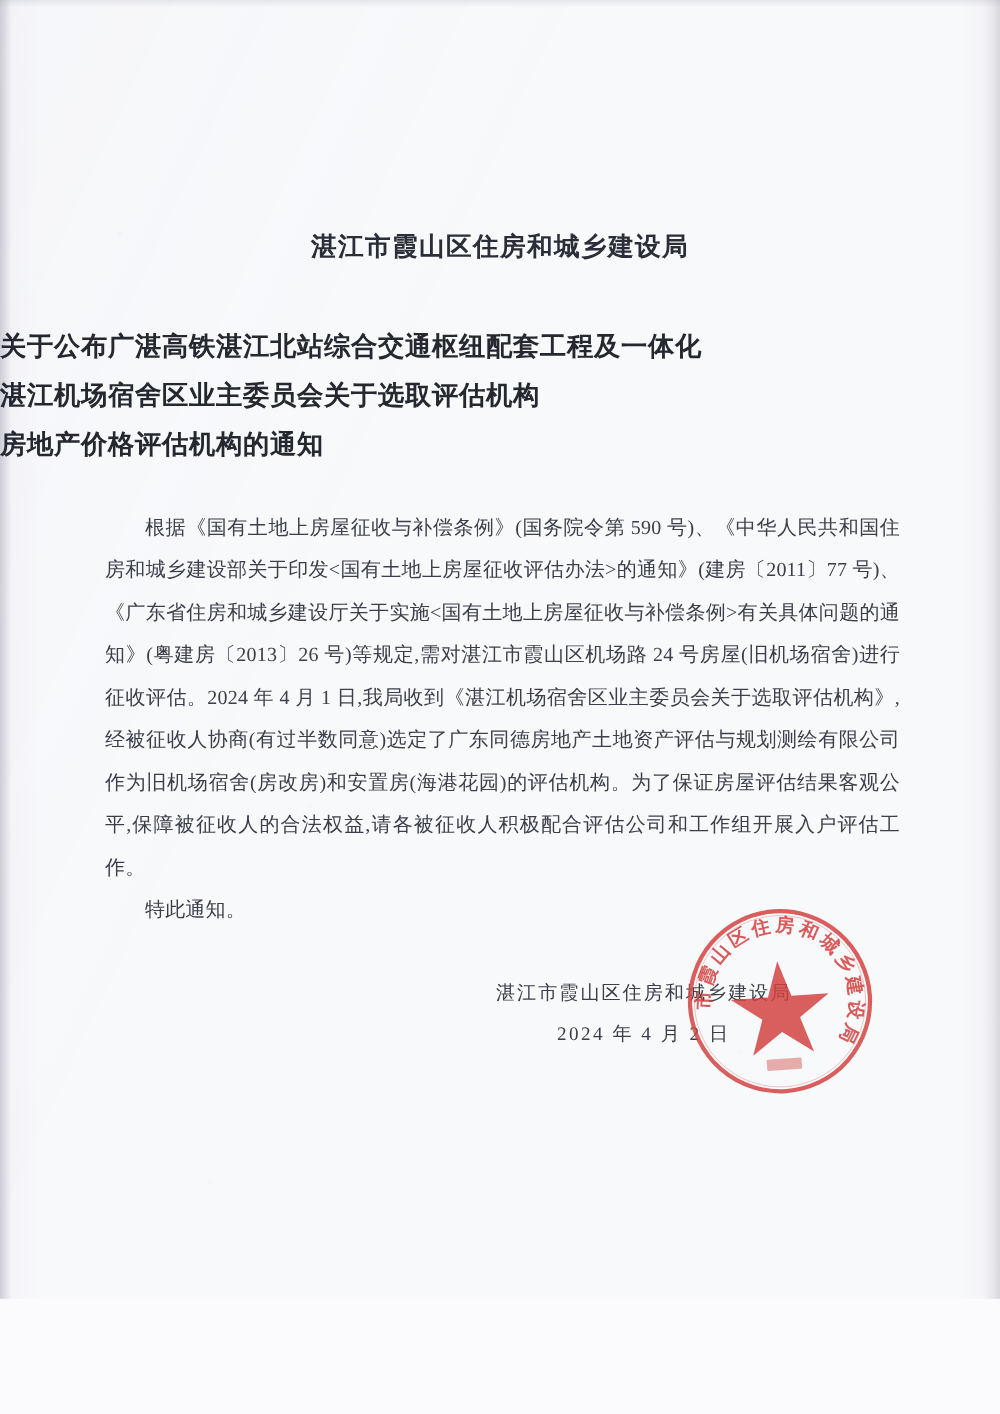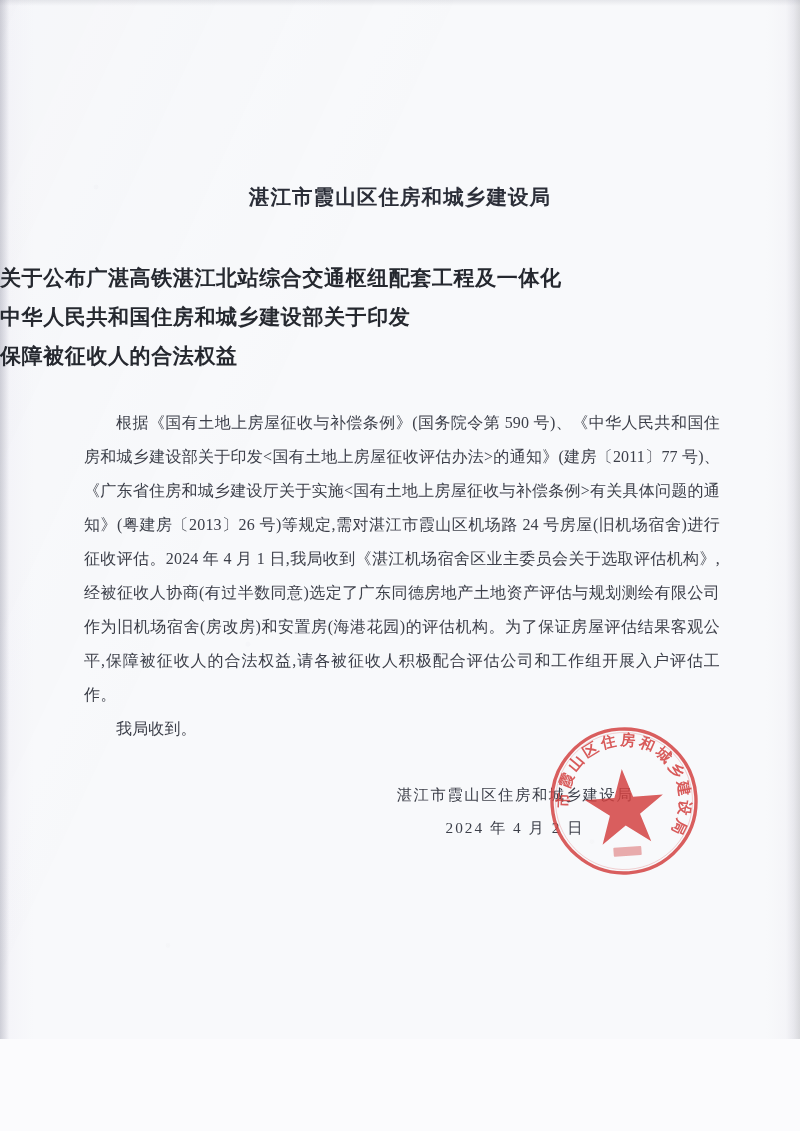--- a/index.html
+++ b/index.html
@@ -152,27 +152,27 @@
   <div id="edgeshadow"></div>
   <div id="edgeshadow2"></div>
   <div id="topshadow"></div>
 
   <div id="content">
 
     <div class="agency">湛江市霞山区住房和城乡建设局</div>
 
     <div class="doc-title">
       <span class="tline">关于公布广湛高铁湛江北站综合交通枢纽配套工程及一体化</span>
-      <span class="tline">中华人民共和国住房和城乡建设部关于印发</span>
-      <span class="tline">保障被征收人的合法权益</span>
+      <span class="tline">湛江机场宿舍区业主委员会关于选取评估机构</span>
+      <span class="tline">房地产价格评估机构的通知</span>
     </div>
 
     <div class="body-block">
       <p>根据《国有土地上房屋征收与补偿条例》(国务院令第 590 号)、《中华人民共和国住房和城乡建设部关于印发&lt;国有土地上房屋征收评估办法&gt;的通知》(建房〔2011〕77 号)、《广东省住房和城乡建设厅关于实施&lt;国有土地上房屋征收与补偿条例&gt;有关具体问题的通知》(粤建房〔2013〕26 号)等规定,需对湛江市霞山区机场路 24 号房屋(旧机场宿舍)进行征收评估。2024 年 4 月 1 日,我局收到《湛江机场宿舍区业主委员会关于选取评估机构》,经被征收人协商(有过半数同意)选定了广东同德房地产土地资产评估与规划测绘有限公司作为旧机场宿舍(房改房)和安置房(海港花园)的评估机构。为了保证房屋评估结果客观公平,保障被征收人的合法权益,请各被征收人积极配合评估公司和工作组开展入户评估工作。</p>
-      <p class="lastpara">我局收到。</p>
+      <p class="lastpara">特此通知。</p>
     </div>
 
   </div>
 
   <div class="sign-block">
     <div class="sign-inner">
       <div class="sign-name">湛江市霞山区住房和城乡建设局</div>
       <div class="sign-date">2024 年 4 月 2 日</div>
     </div>
   </div>

